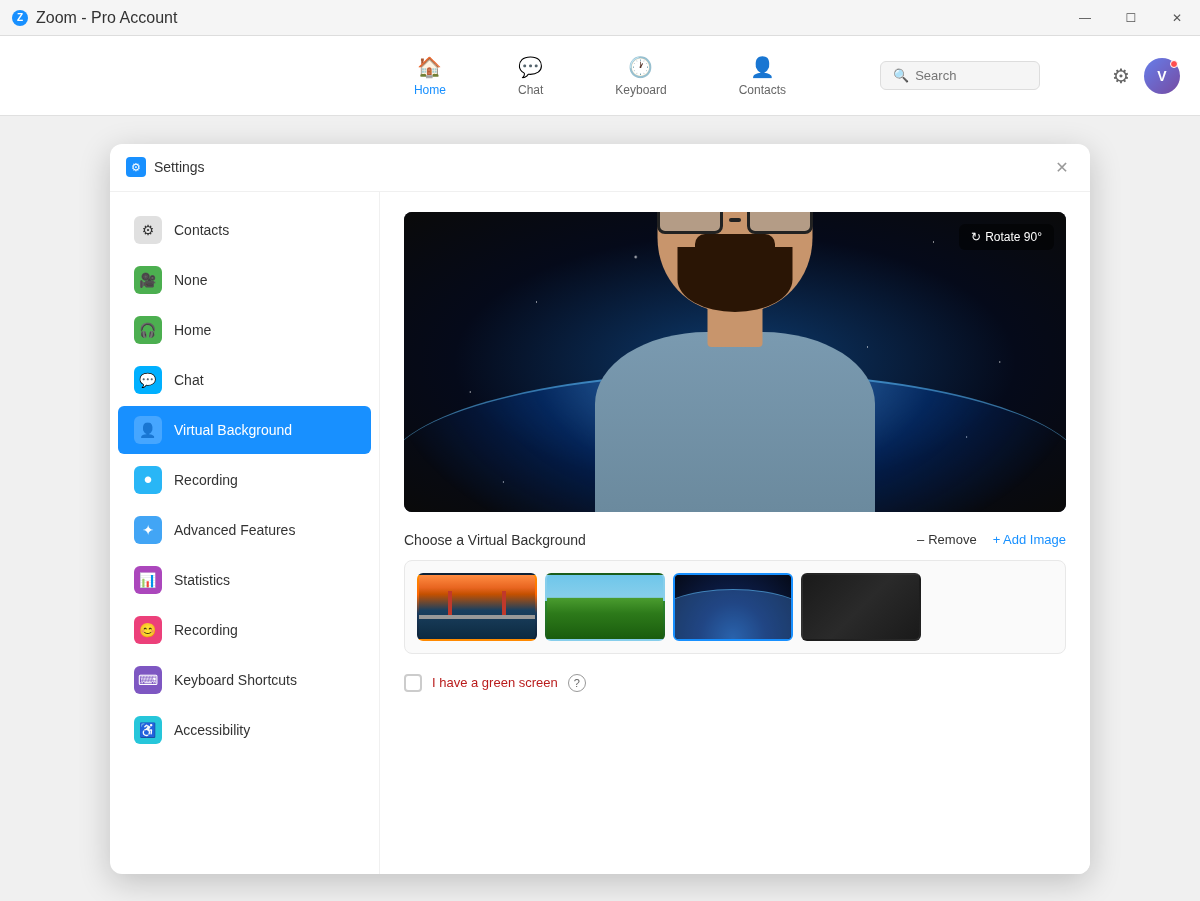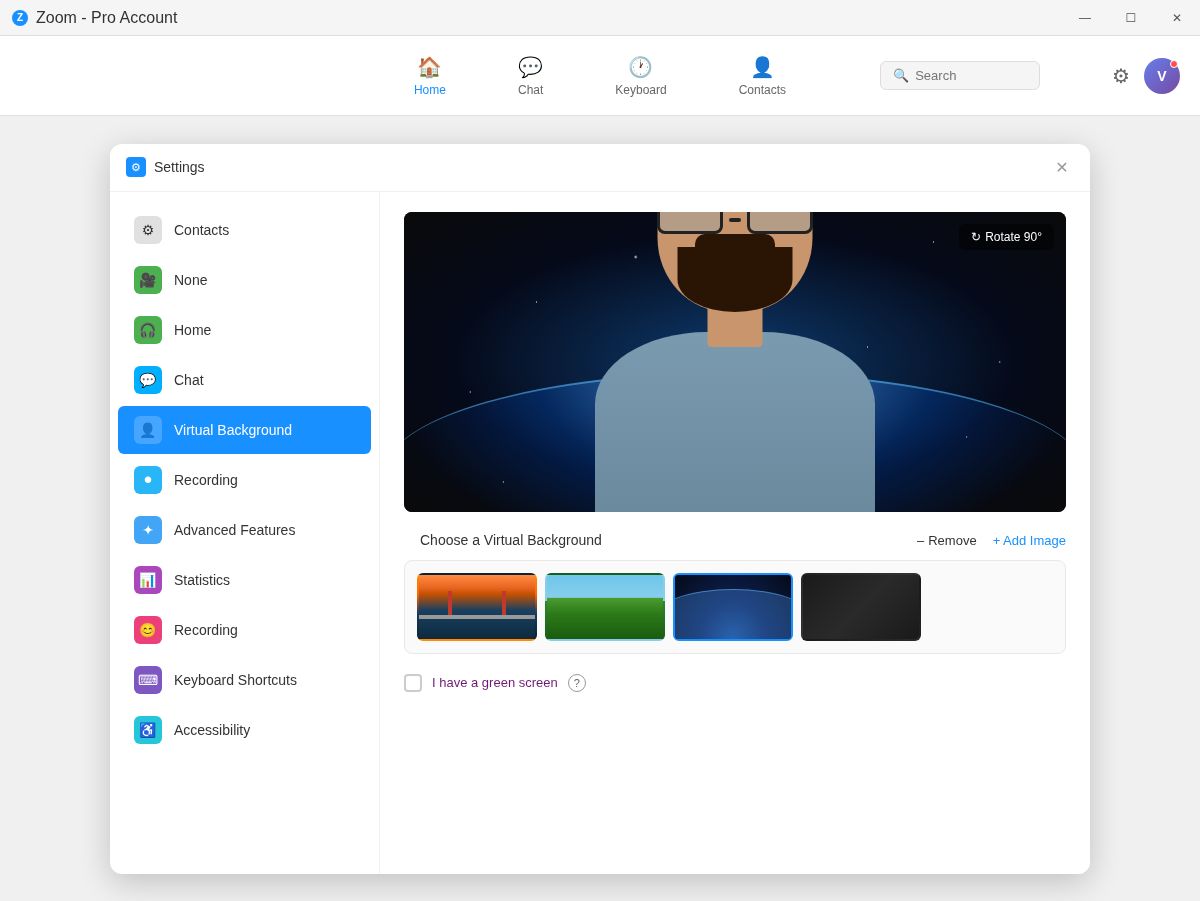--- a/index.html
+++ b/index.html
@@ -307,23 +307,23 @@
       font-size: 12px;
       cursor: pointer;
       display: flex;
       align-items: center;
       gap: 4px;
     }
 
     
     .section-header {
       display: flex;
-      align-items: flex-end;
+      align-items: flex-start;
       justify-content: space-between;
-      margin: 20px 0 12px 16px;
+      margin: 20px 0 12px 0;
     }
     .section-title { font-size: 14px; color: #333; }
     .section-actions { display: flex; gap: 16px; }
     .action-btn {
       font-size: 13px;
       color: #1890ff;
       cursor: pointer;
       display: flex;
       align-items: center;
       gap: 4px;
@@ -386,21 +386,21 @@
       margin-top: 20px;
     }
     .checkbox-circle {
       width: 18px;
       height: 18px;
       border: 2px solid #ccc;
       border-radius: 4px;
       background: white;
       cursor: pointer;
     }
-    .checkbox-label { font-size: 13px; color: #701a75; }
+    .checkbox-label { font-size: 13px; color: #b91c1c; }
     .help-icon {
       width: 18px;
       height: 18px;
       border-radius: 50%;
       border: 1px solid #999;
       display: flex;
       align-items: center;
       justify-content: center;
       font-size: 11px;
       color: #666;

